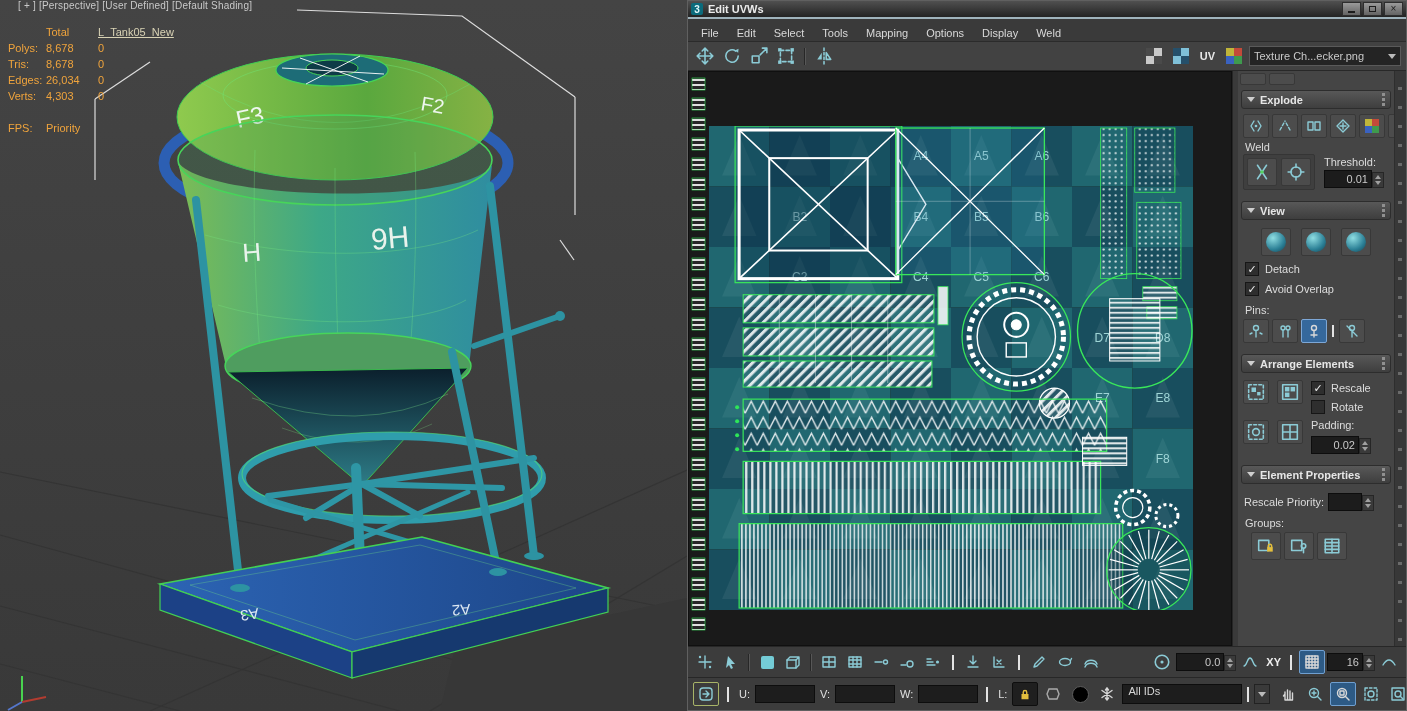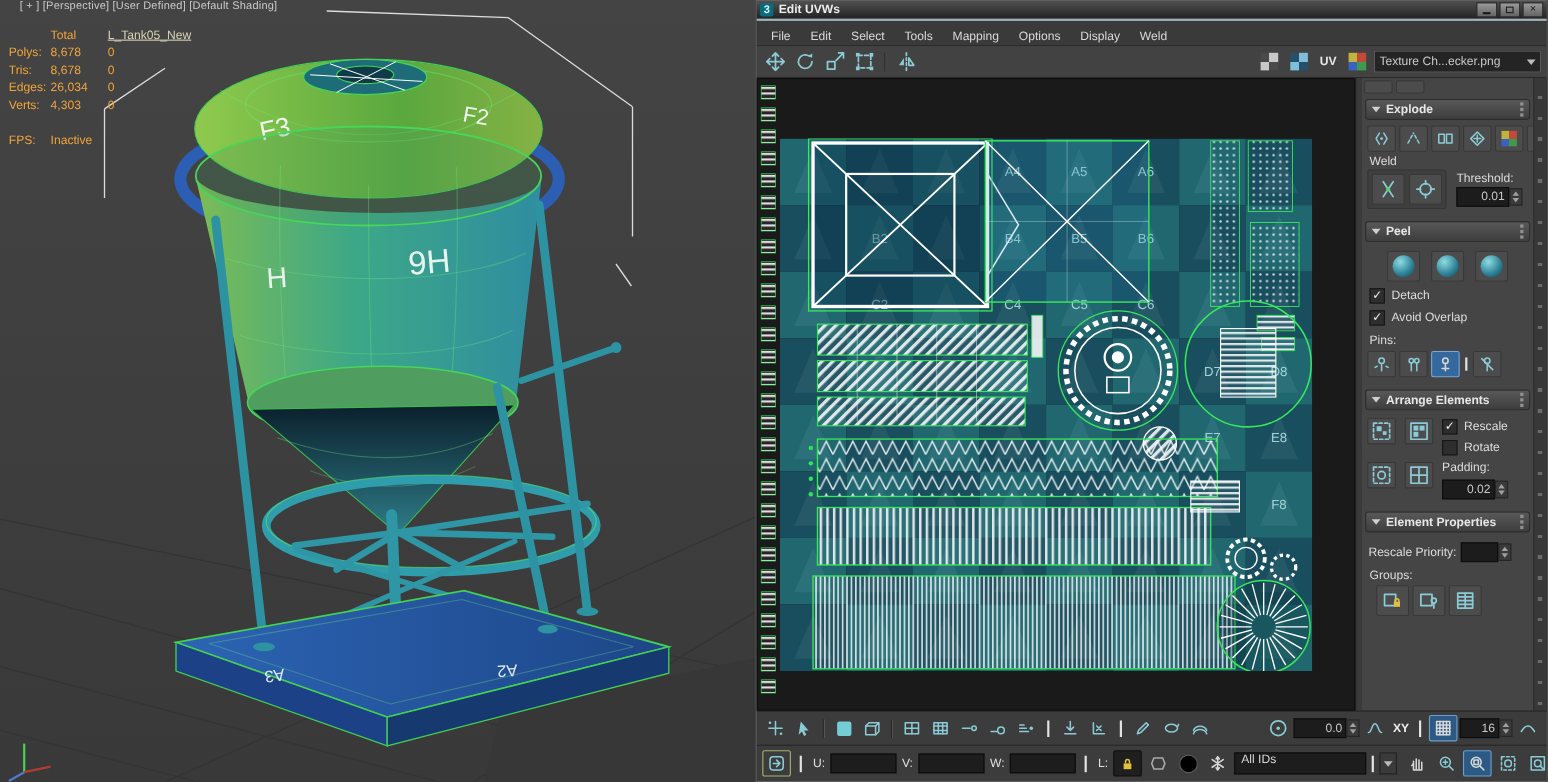--- a/index.html
+++ b/index.html
@@ -64,21 +64,21 @@
   .row{display:flex;align-items:center;gap:3px}
   .pbtn{width:24px;height:22px;background:#4c4c4c;border:1px solid #383838;border-radius:2px;
     display:flex;align-items:center;justify-content:center;flex:none}
   .pbtn.lg{width:28px;height:26px}
   .pbtn.on{background:#35689c;border-color:#7da7d6}
   .half{height:10px;overflow:hidden}
   .group-box{border:1px solid #353535;background:#3f3f3f;border-radius:2px;padding:3px;display:flex;gap:4px}
   .weld-lbl{color:#dcdcdc;margin:3px 0 1px 2px}
   .tcol{display:flex;flex-direction:column;gap:2px;margin-left:6px}
   .tlabel{color:#dcdcdc}
-  .spin{display:flex;align-items:center}
+  .spin{display:flex;align-items:flex-end}
   .spin .val{width:40px;height:14px;background:#1c1c1c;border:1px solid #0d0d0d;color:#c9c9c9;
     text-align:right;padding:1px 3px;line-height:14px}
   .arrows{display:flex;flex-direction:column;gap:2px;background:#3a3a3a;border:1px solid #262626;padding:2px 2px}
   .arrows i{width:0;height:0;border-left:3px solid transparent;border-right:3px solid transparent;display:block}
   .arrows .up{border-bottom:4px solid #a0a0a0}
   .arrows .dn{border-top:4px solid #a0a0a0}
   .cbrow{display:flex;align-items:center;gap:6px;margin:6px 2px}
   .cb{width:12px;height:12px;background:#2e2e2e;border:1px solid #161616;color:#eee;font-size:11px;
     line-height:12px;text-align:center;flex:none}
   .pins-lbl{color:#dcdcdc;margin:8px 2px 3px}
@@ -244,21 +244,21 @@
         <span class="c1">26,034</span>
         <span class="c2">0</span>
       </div>
     <div class="srow">
         <span class="c0">Verts:</span>
         <span class="c1">4,303</span>
         <span class="c2">0</span>
       </div>
     <div class="srow fps">
         <span class="c0">FPS:</span>
-        <span class="c1">Inactive</span>
+        <span class="c1">Priority</span>
       </div>
   </div>
 </div>
 
 <div class="uvw-window">
 
   <div class="titlebar">
     <span class="app-ic">3</span>
     <span class="wtitle">Edit UVWs</span>
     <span class="winbtns">
@@ -698,21 +698,21 @@
                   </span>
               </span>
             </div>
           </div>
         </div>
       </div>
 
       <div>
         <div class="rhead">
           <span class="rarr"></span>
-          <span>Peel</span>
+          <span>View</span>
           <span class="grip"></span>
         </div>
         <div class="rbody">
           <div class="row" style="justify-content:center;gap:10px;margin:3px 0 4px">
             <span class="pbtn lg">
                 <span class="sphere"></span>
               </span>
             <span class="pbtn lg">
                 <span class="sphere"></span>
               </span>

